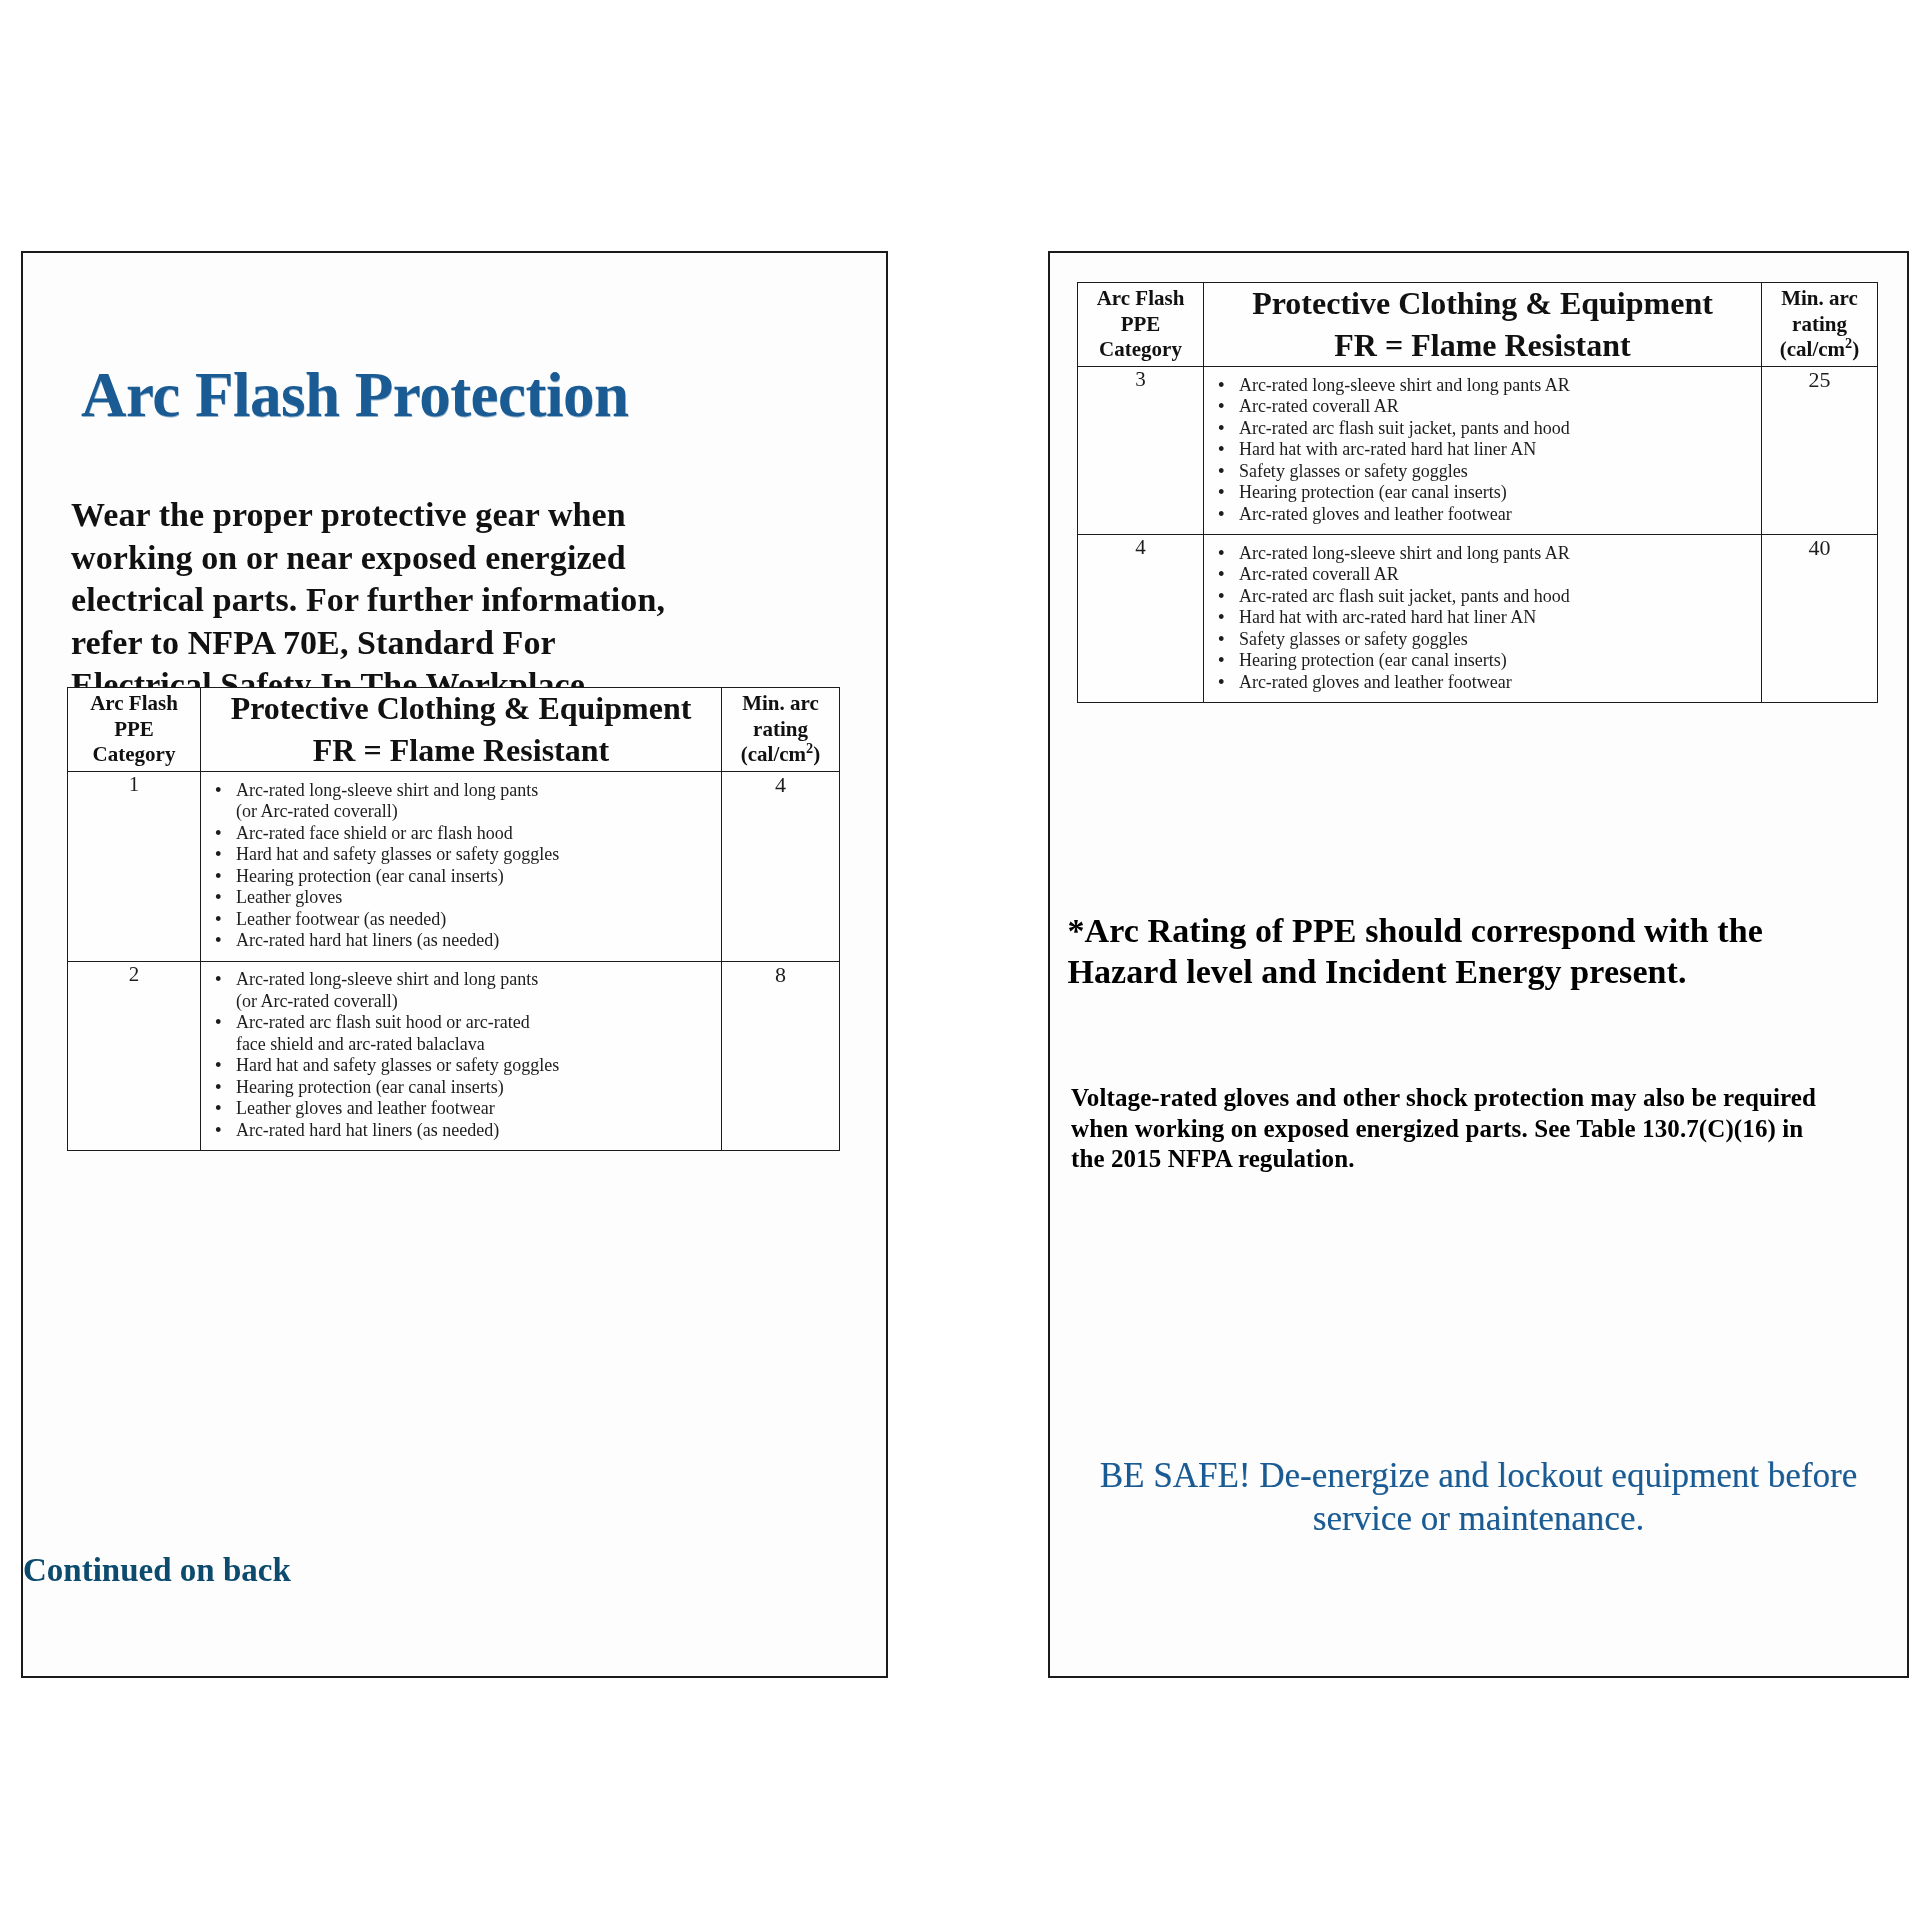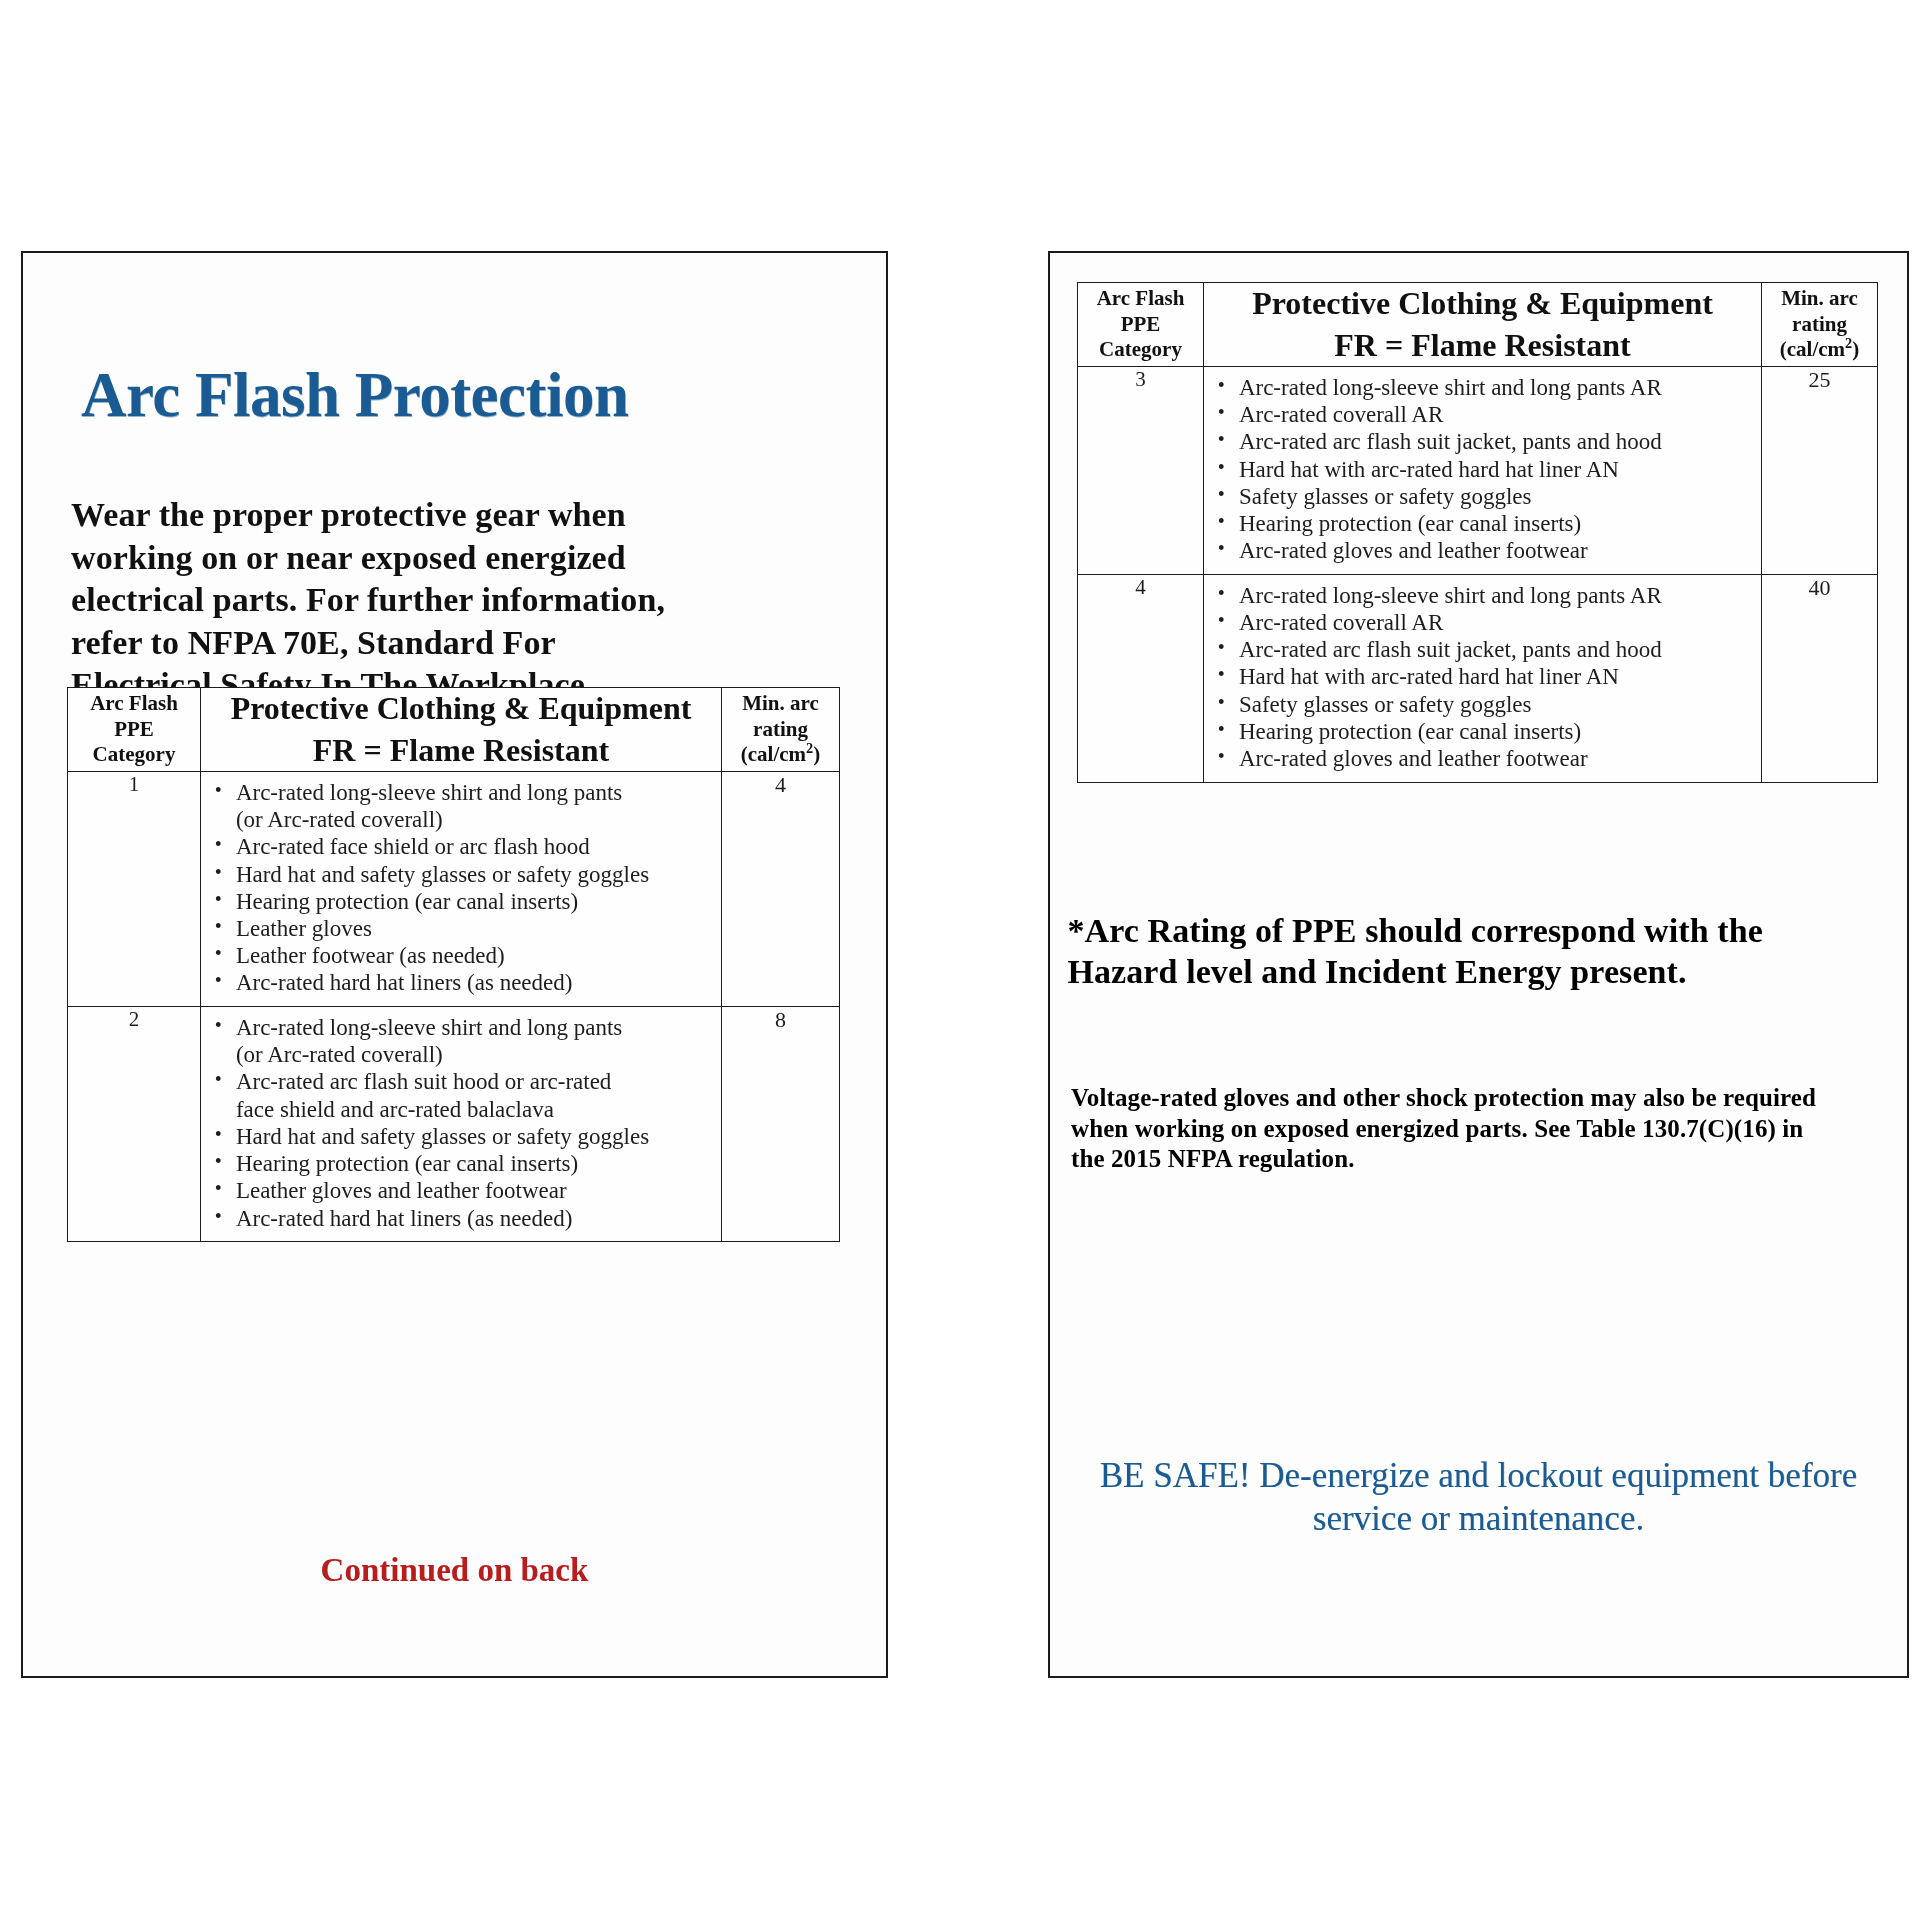--- a/index.html
+++ b/index.html
@@ -101,21 +101,21 @@
     padding-top: 8.7px;
     color: #1d1d1d;
   }
   ul.gear {
     margin: 0;
     padding: 7.7px 3.9px 8.7px 33px;
     list-style: none;
   }
   ul.gear li {
     position: relative;
-    font-size: 23px;
+    font-size: 18px;
     line-height: 1.14;
     color: #1d1d1d;
     margin: 0 0 1px 0;
     padding-left: 1.9px;
   }
   ul.gear li::before {
     content: "\2022";
     position: absolute;
     left: -19.3px;
     top: -1px;
@@ -133,24 +133,24 @@
   #table-back col.c1 { width: 126px; }
   #table-back col.c2 { width: 558px; }
   #table-back col.c3 { width: 116px; }
 
   
   .continued {
     position: absolute;
     left: 0;
     right: 0;
     top: 1299px;
-    text-align: center;
+    text-align: left;
     font-weight: bold;
     font-size: 33px;
-    color: #b91c1c;
+    color: #0c4a6e;
   }
 
   
   .note {
     position: absolute;
     font-weight: bold;
     color: #000000;
     line-height: 1.22;
     letter-spacing: 0.1px;
   }

